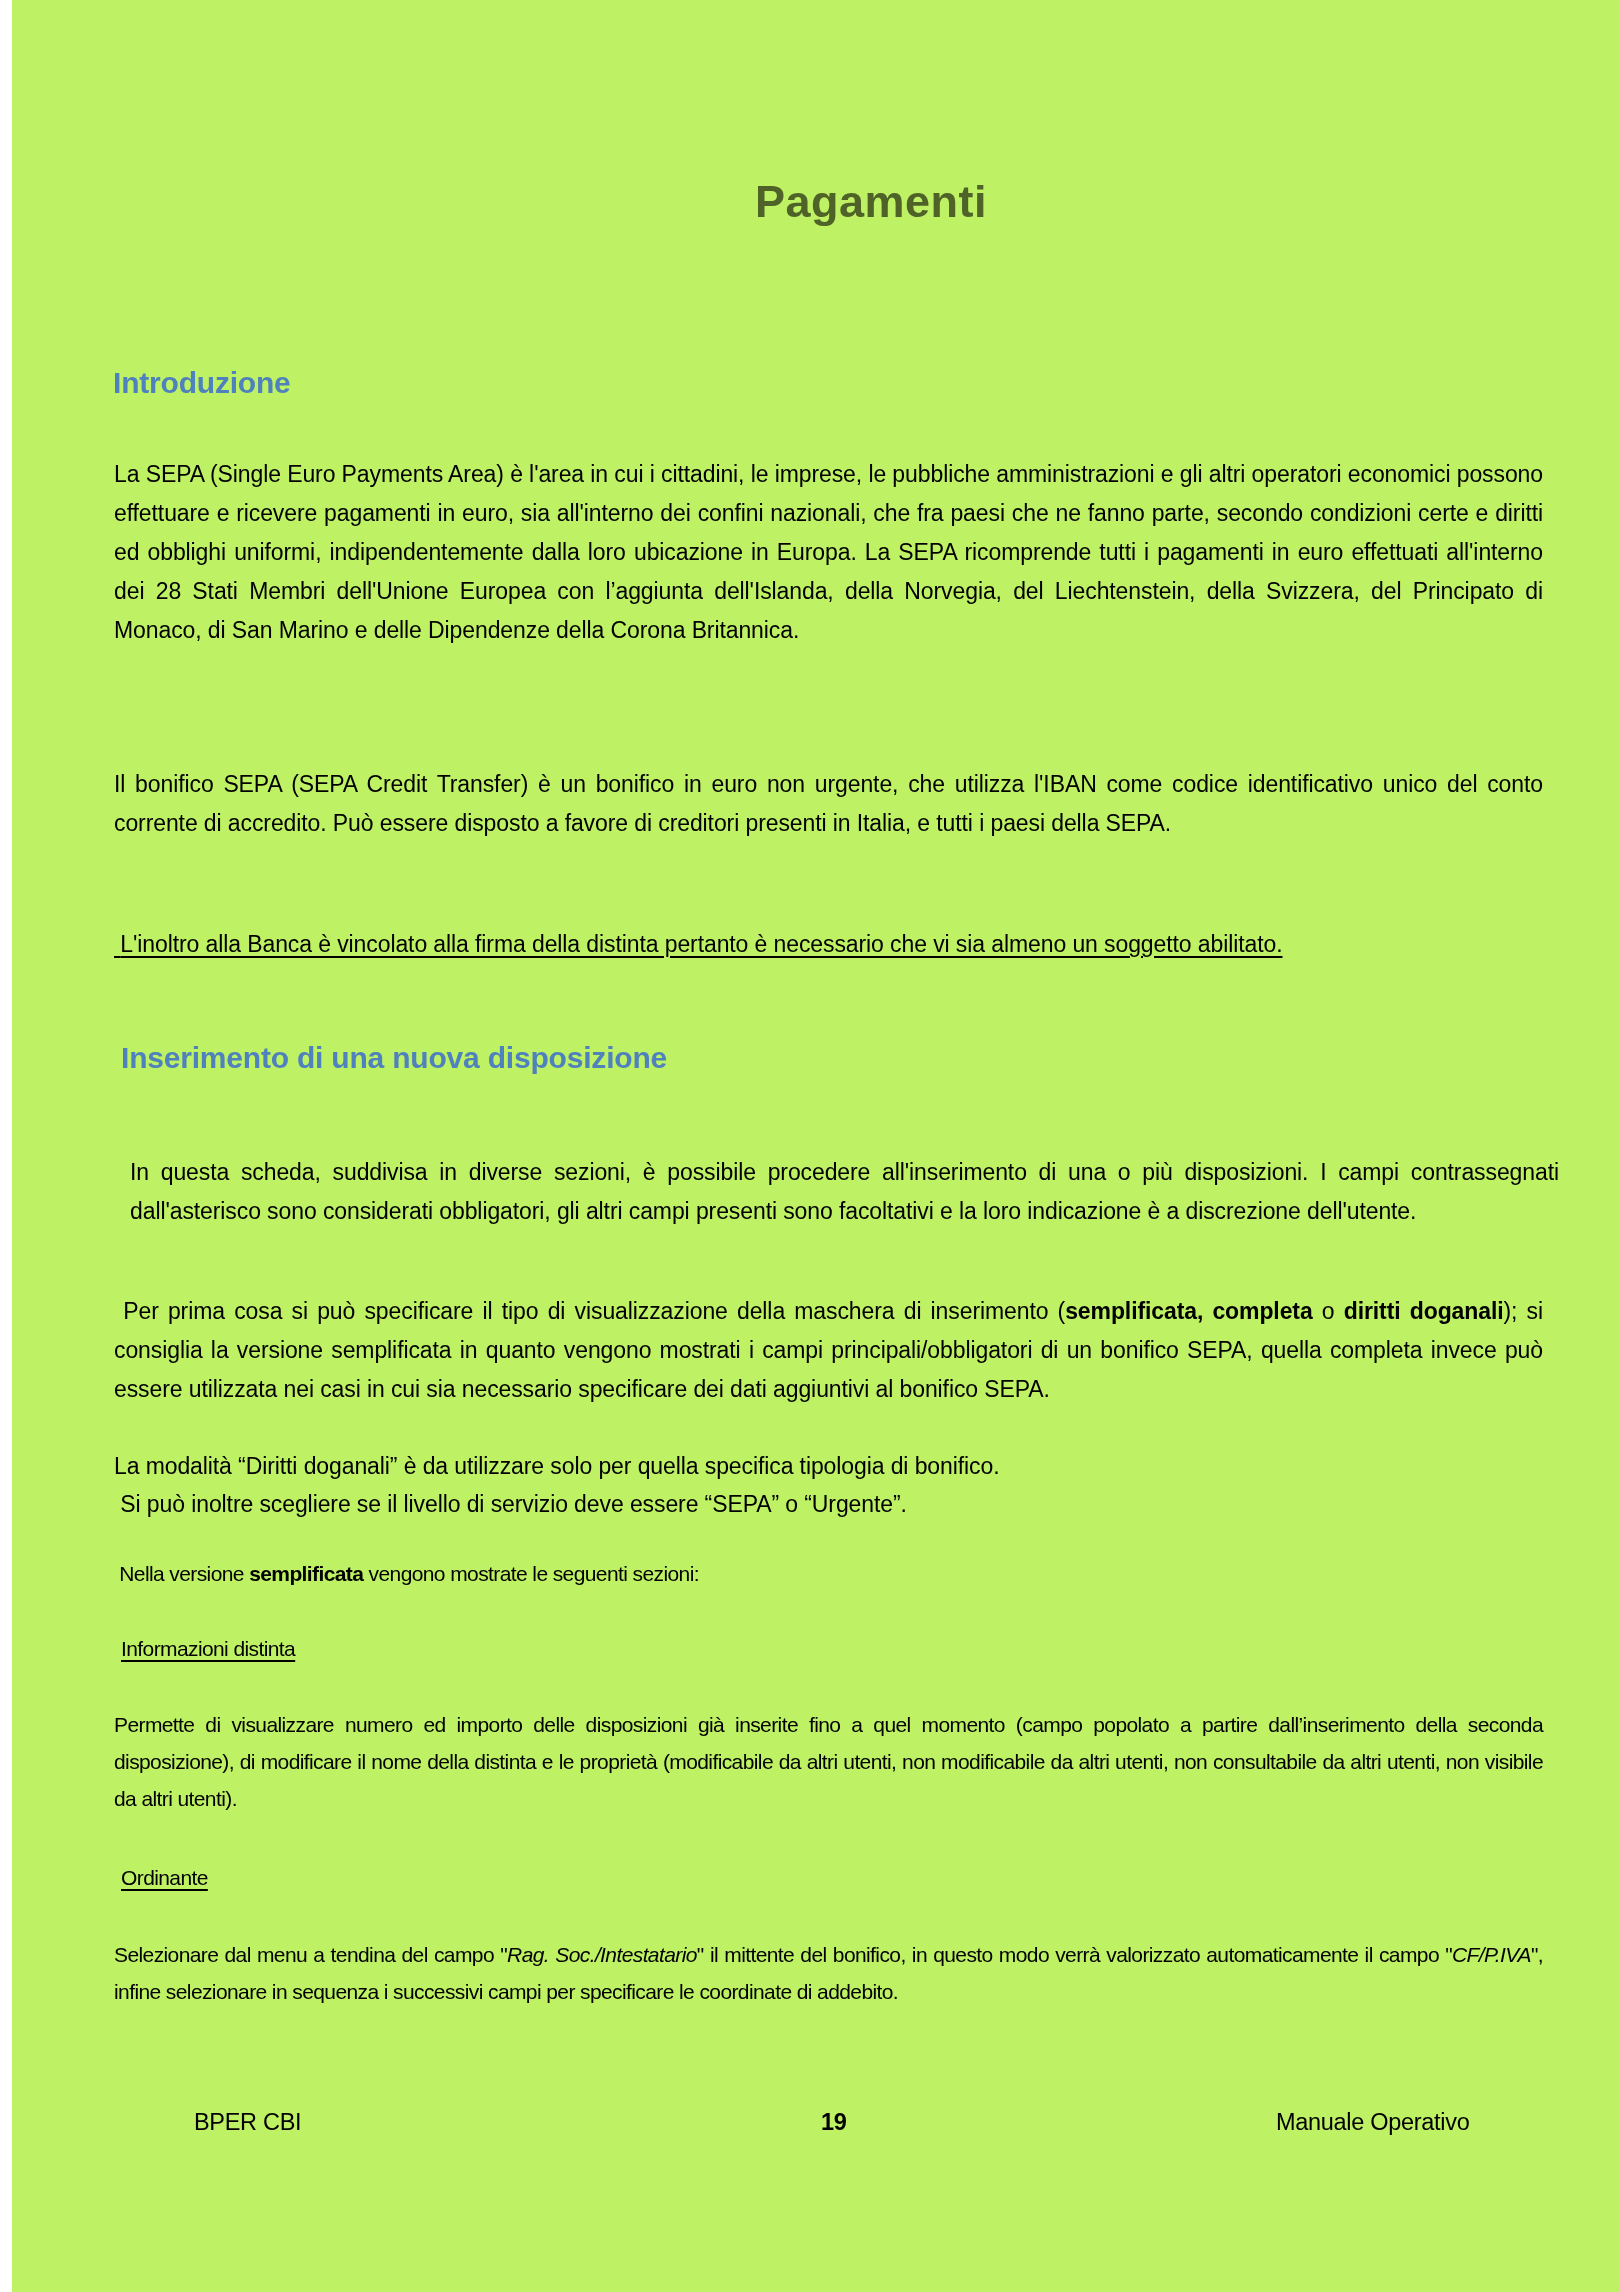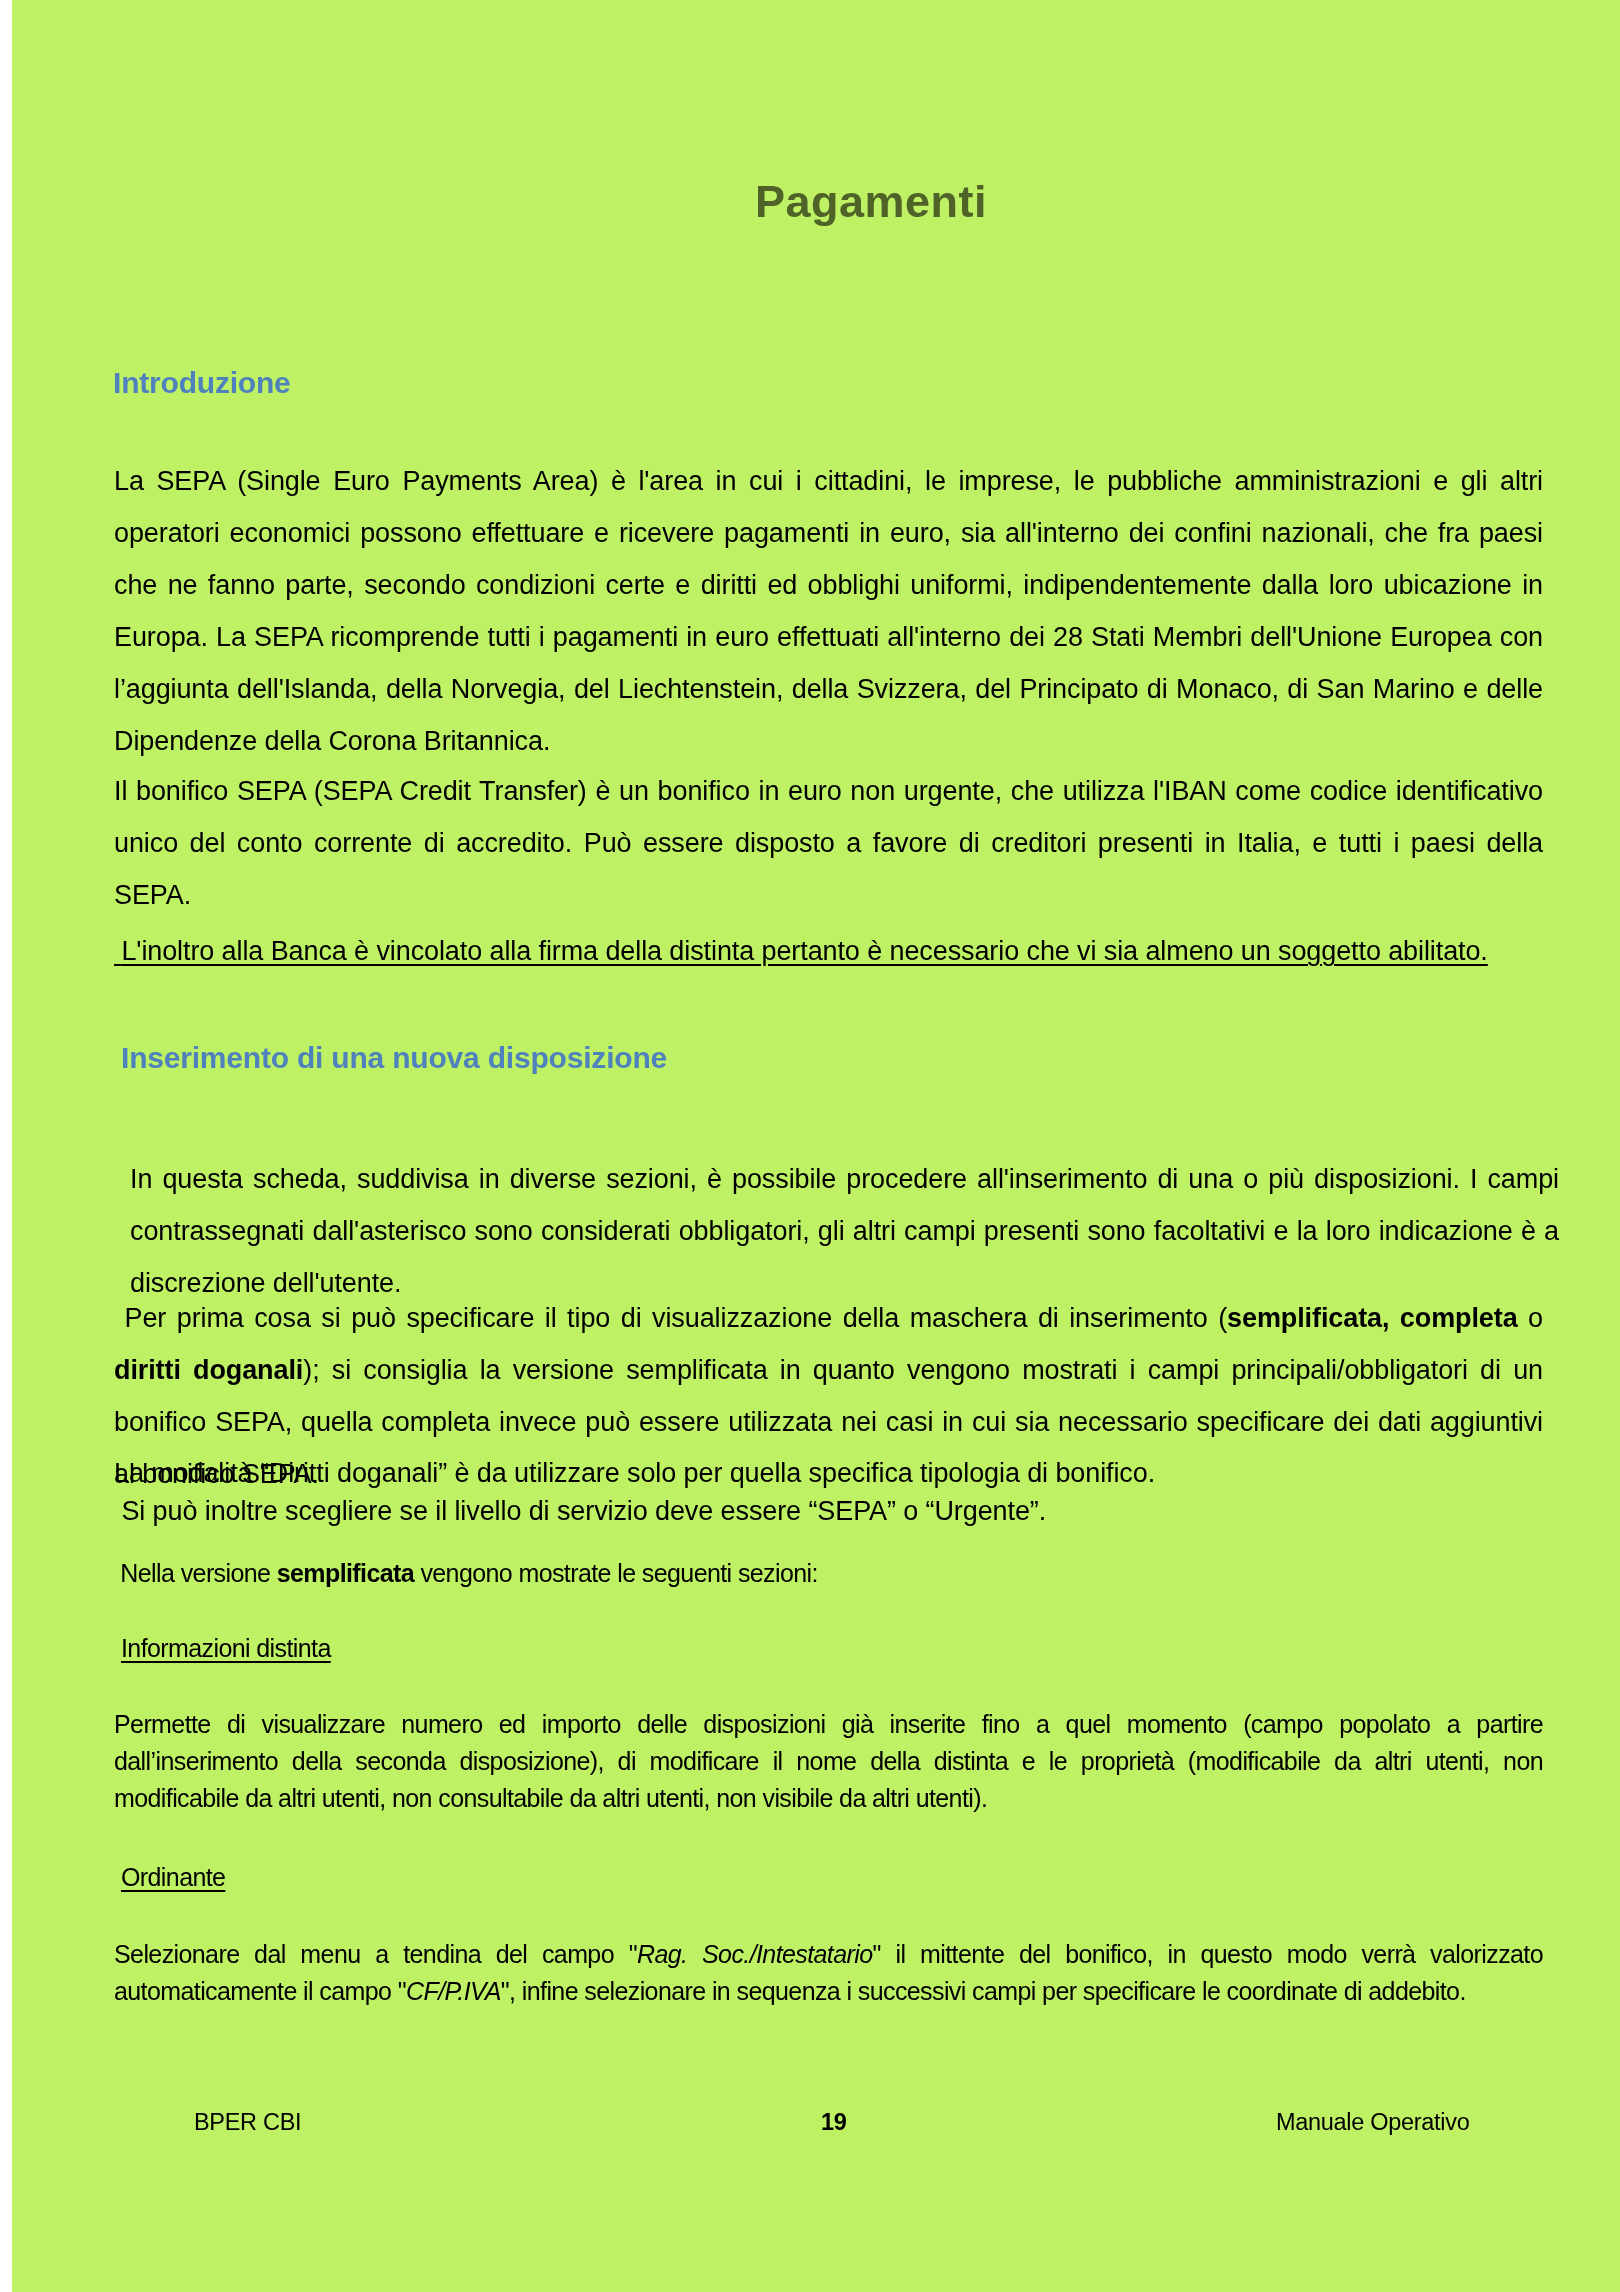--- a/index.html
+++ b/index.html
@@ -48,29 +48,29 @@
     }
     .h2 {
       font-size: 30px;
       font-weight: bold;
       color: #4f81bd;
       letter-spacing: -0.2px;
     }
     .body {
       left: 102px;
       width: 1429px;
-      font-size: 27px;
-      line-height: 52px;
+      font-size: 23px;
+      line-height: 39px;
       text-align: justify;
       letter-spacing: -0.1px;
     }
     .body-small {
       left: 102px;
       width: 1429px;
-      font-size: 25px;
+      font-size: 21px;
       line-height: 37px;
       text-align: justify;
       letter-spacing: -0.6px;
     }
     .underlined {
       text-decoration: underline;
       text-decoration-thickness: 2px;
       text-underline-offset: 3.9px;
     }
     .bold { font-weight: bold; margin-top: 20px; }

